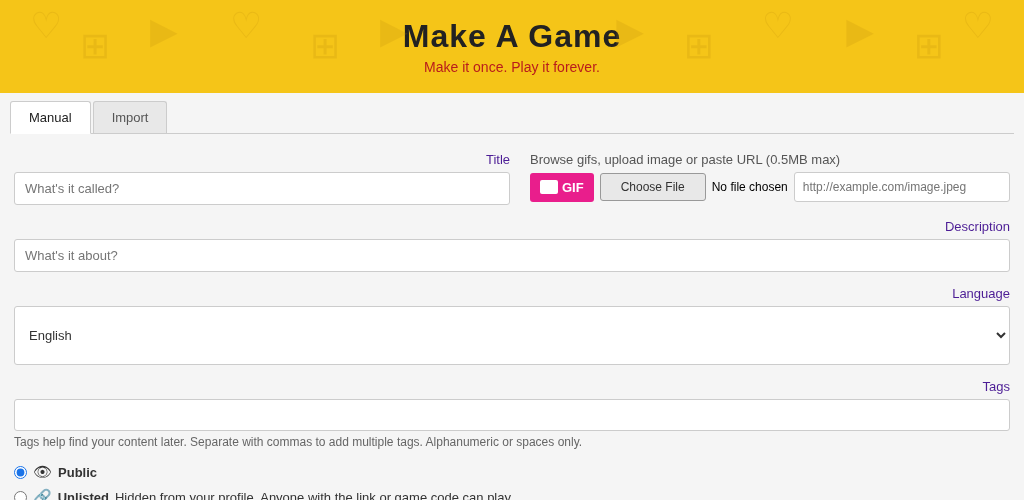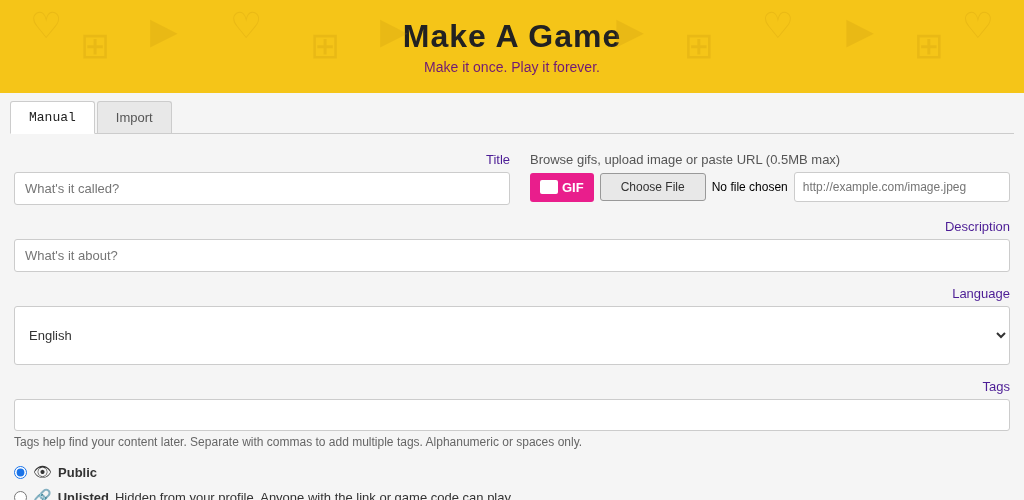--- a/index.html
+++ b/index.html
@@ -14,21 +14,21 @@
       overflow: hidden;
     }
     .header-title {
       font-size: 32px;
       font-weight: 900;
       color: #222;
       letter-spacing: 1px;
     }
     .header-subtitle {
       font-size: 14px;
-      color: #701a75;
+      color: #b91c1c;
       margin-top: 4px;
     }
     
     .header-deco {
       position: absolute;
       top: 0; left: 0; right: 0; bottom: 0;
       pointer-events: none;
       opacity: 0.18;
     }
     .header-deco span {
@@ -62,21 +62,20 @@
       border-bottom: none;
       margin-right: 2px;
       border-radius: 3px 3px 0 0;
     }
     .tab.active {
       background: #fff;
       color: #222;
       border-bottom: 1px solid #fff;
       margin-bottom: -1px;
       z-index: 1;
-      font-family: Liberation Mono, monospace;
     }
 
     
     .form-body {
       padding: 0 4px;
     }
     .form-row {
       display: flex;
       align-items: flex-start;
       gap: 20px;

